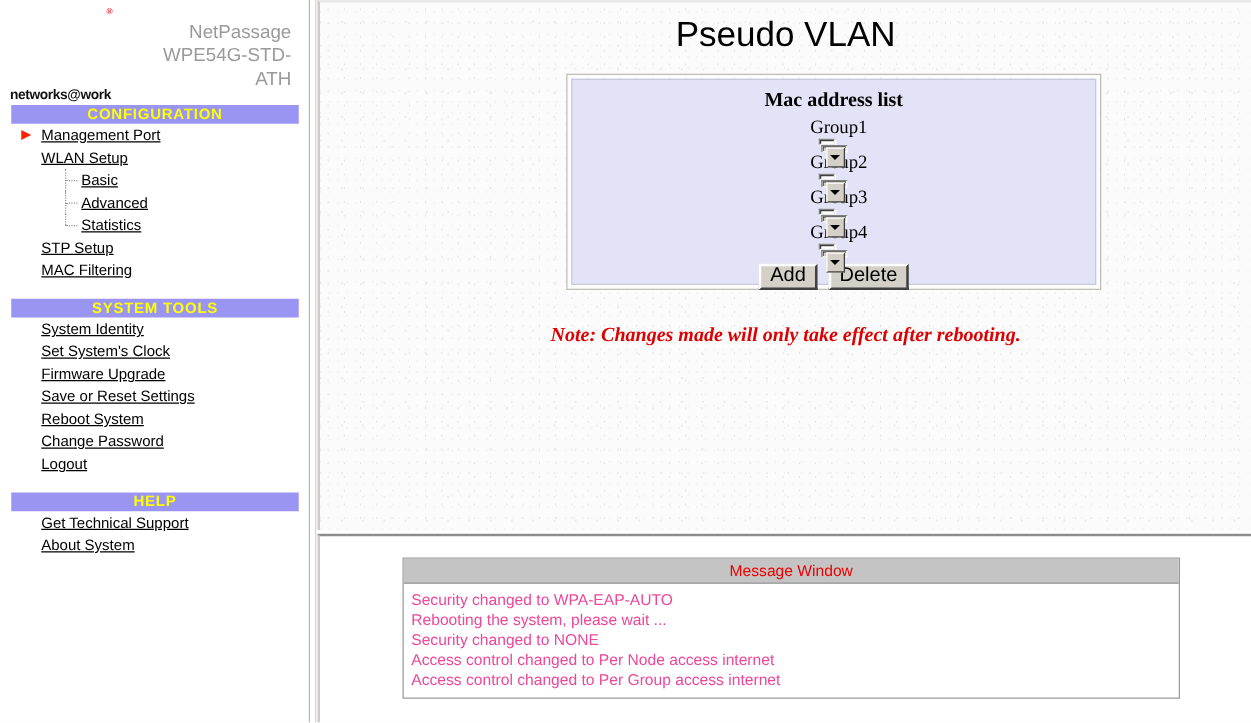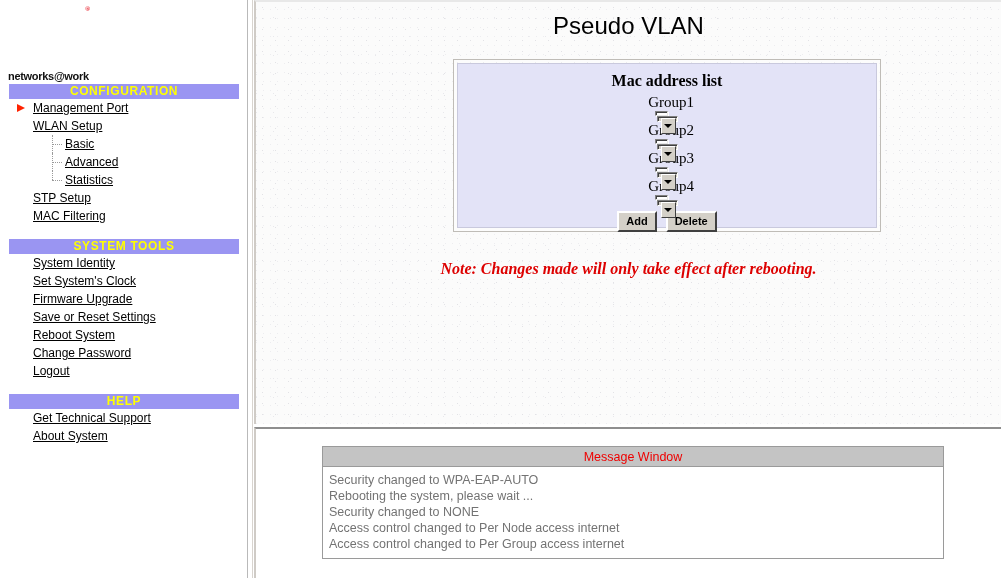--- a/index.html
+++ b/index.html
@@ -129,21 +129,21 @@
     width: 747px; height: 151px;
     background: #ffffff;
     border-top: 2px solid #8e8e8e;
     border-left: 2px solid #cfcbc6;
     overflow: hidden;
   }
 
   .page-title {
     margin: 0; padding-top: 10px;
     text-align: center;
-    font-size: 24px; font-weight: normal;
+    font-size: 28px; font-weight: normal;
     font-family: "Liberation Sans", sans-serif;
     color: #000000;
   }
 
   
   .vlan-outer {
     position: absolute; left: 197px; top: 57px;
     width: 428px; height: 173px;
     border: 1px solid #bfbcb7;
     background: rgba(255,255,255,0.35);
@@ -224,21 +224,21 @@
     border-left: 2px solid #ffffff;
     border-right: 2px solid #404040;
     border-bottom: 2px solid #404040;
     font-family: "Liberation Sans", sans-serif;
     font-size: 13px;
     color: #000000;
     padding: 1px 9px 2px 9px;
     cursor: pointer;
     line-height: 16px;
   }
-  .btn95.small { font-size: 11px; padding: 0 7px 1px 7px; font-weight: bold; }
+  .btn95.small { font-size: 16px; padding: 0 7px 1px 7px; }
 
   .note {
     position: absolute; left: 0; right: 0; top: 258px;
     text-align: center;
     font-family: "Liberation Serif", serif;
     font-style: italic; font-weight: bold;
     font-size: 16px;
     color: #dd0000;
   }
   .action-row {
@@ -257,38 +257,39 @@
     background: #c4c4c4;
     border-bottom: 1px solid #9a9a9a;
     text-align: center;
     color: #ee0000;
     font-size: 12.5px;
     font-family: "Liberation Sans", sans-serif;
     height: 20px; line-height: 20px;
   }
   .msg-body { padding: 5px 4px 6px 4px; }
   .msg-line {
-    color: #737373;
+    color: #ec4899;
     font-size: 12.5px;
     line-height: 16px;
     font-family: "Liberation Sans", sans-serif;
     padding-left: 2px;
     white-space: nowrap;
   }
 </style>
 </head>
 <body>
 
 <div id="app">
 
   <div id="sidebar">
 
     <div id="brand">
       <div class="logo-reg">®</div>
       <div class="tagline">networks@work</div>
+      <div class="model">NetPassage WPE54G-STD-ATH</div>
     </div>
 
     <div id="nav-sections">
         <div class="sec-head">CONFIGURATION</div>
         <ul class="navlist">
           <li class="nav-item"><span class="marker"></span><a>Management Port</a></li>
           <li class="nav-item"><a>WLAN Setup</a></li>
           <li class="nav-item sub"><span class="tw-v"></span><span class="tw-h"></span><a>Basic</a></li>
           <li class="nav-item sub"><span class="tw-v"></span><span class="tw-h"></span><a>Advanced</a></li>
           <li class="nav-item sub"><span class="tw-v last"></span><span class="tw-h"></span><a>Statistics</a></li>

